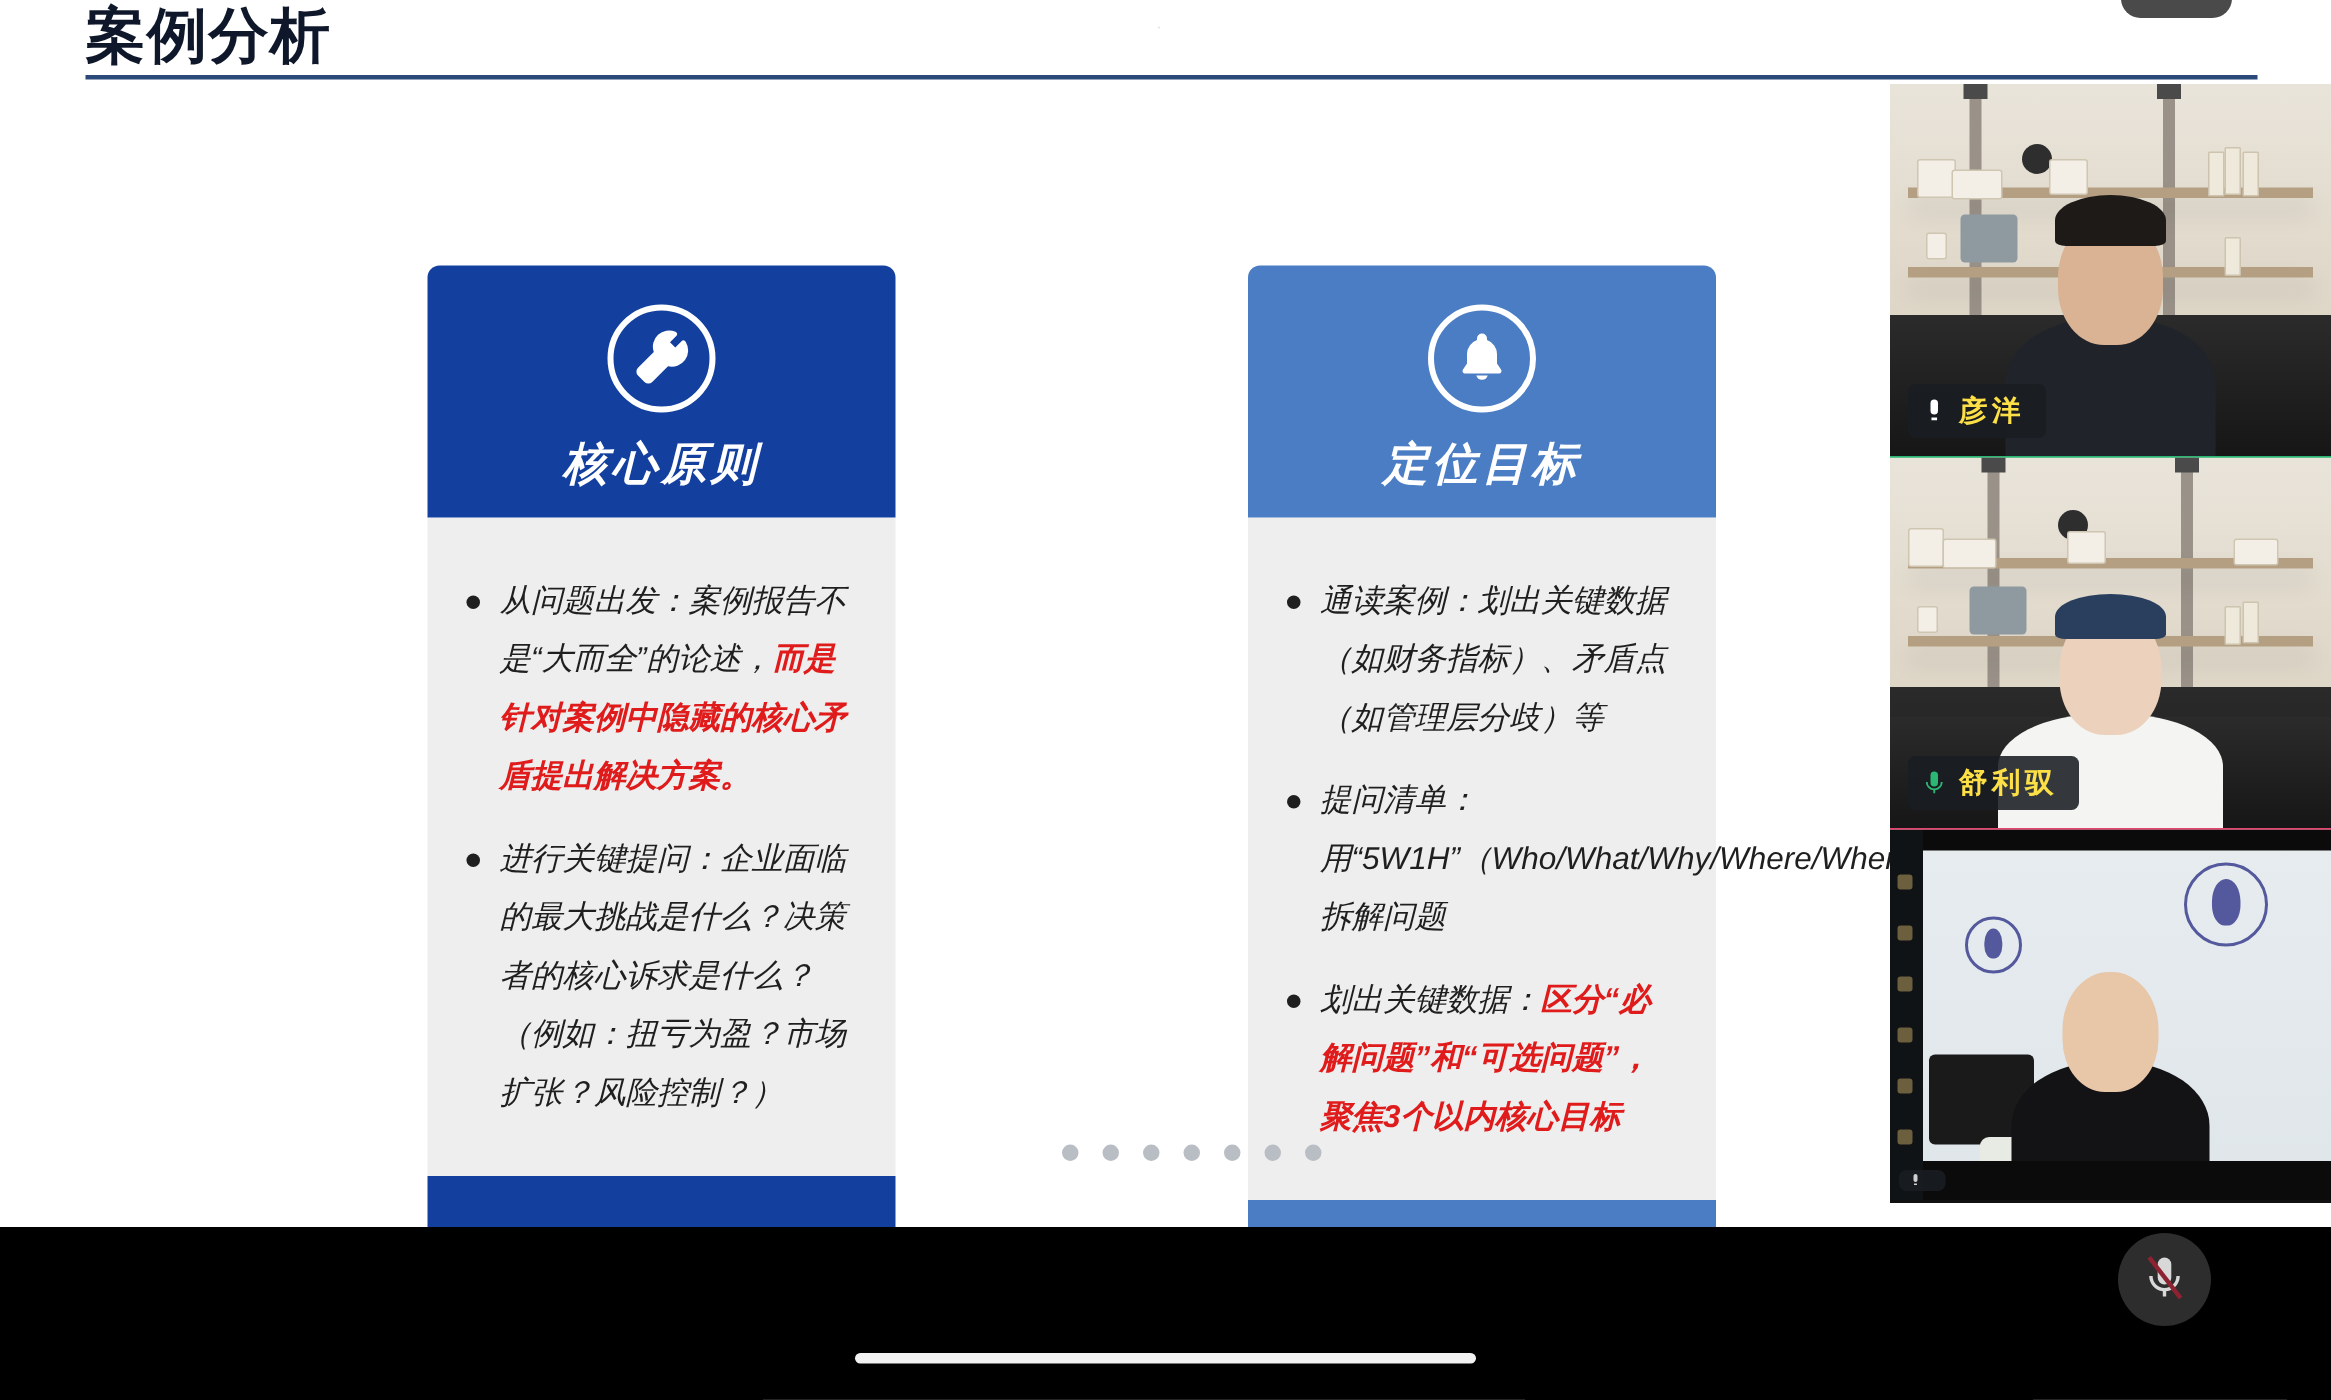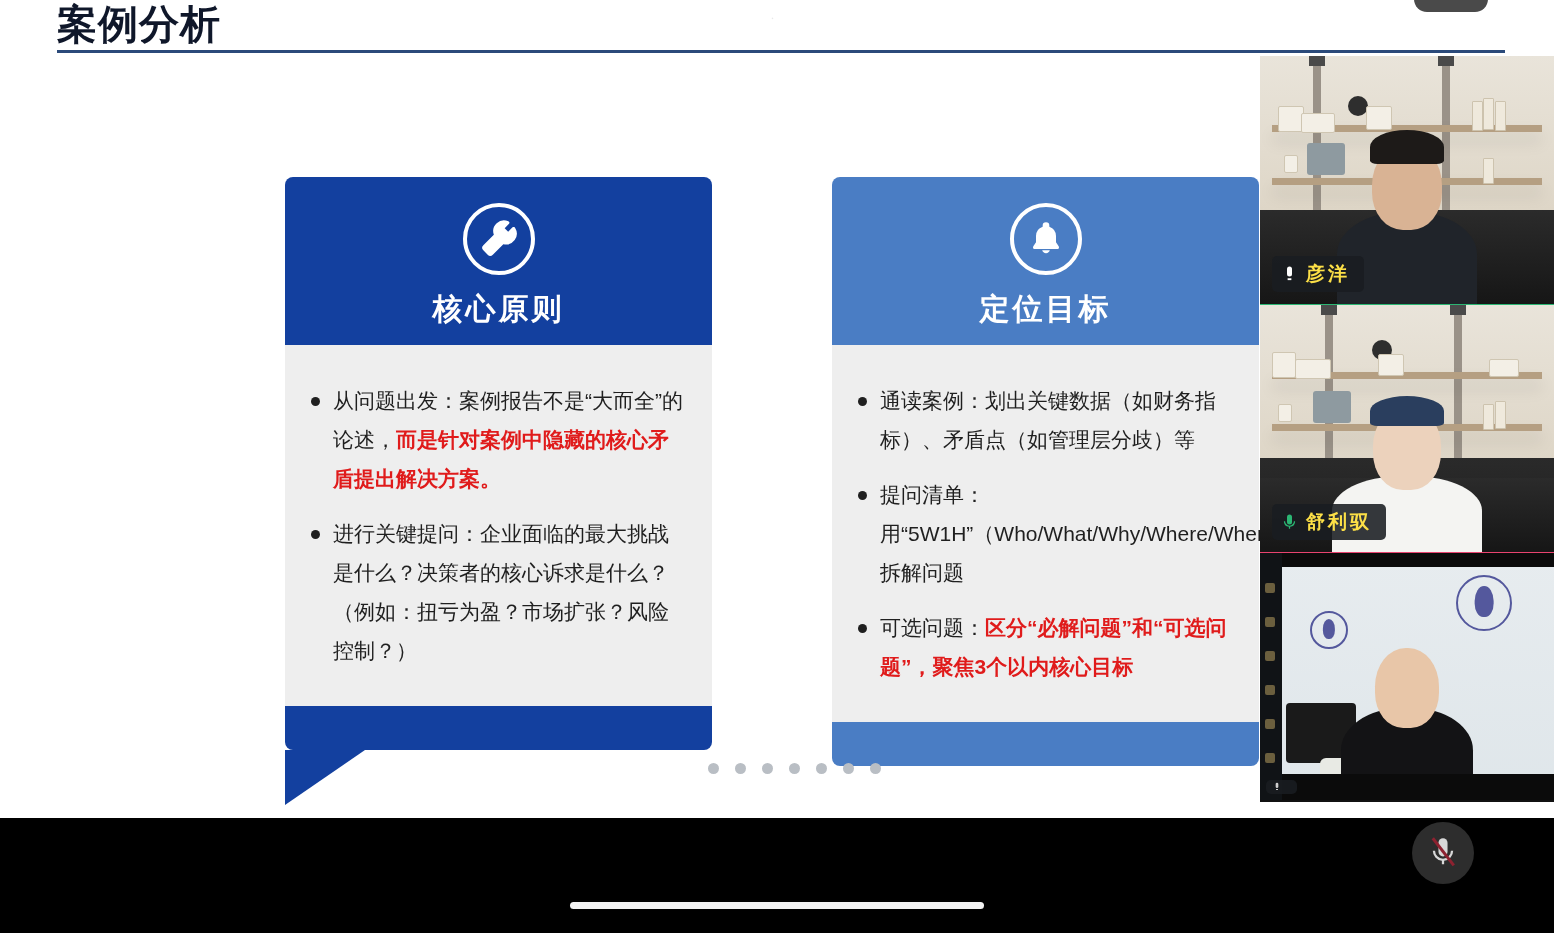--- a/index.html
+++ b/index.html
@@ -28,21 +28,21 @@
     width: 1448px; height: 3px; background: #2b4a7a;
   }
   .slide-subtitle {
     position: absolute; left: 58px; top: 96px;
     font-size: 34px; font-weight: bold; color: #1b4b9a;
     letter-spacing: 1px;
   }
 
   
   .card {
-    position: absolute; top: 177px; width: 427px;
+    position: absolute; top: 177px; width: 312px; font-style: italic;
   }
   .card-left  { left: 285px; }
   .card-right { left: 832px; }
 
   .card-head {
     position: relative;
     height: 168px;
     border-radius: 8px 8px 0 0;
     display: flex; flex-direction: column;
     align-items: center; justify-content: flex-start;
@@ -273,21 +273,21 @@
             <path d="M12 2a2 2 0 0 0-2 2v.6A6 6 0 0 0 6 10.2V14l-1.6 2.4A1 1 0 0 0 5.3 18h13.4a1 1 0 0 0 .9-1.6L18 14v-3.8a6 6 0 0 0-4-5.6V4a2 2 0 0 0-2-2zm0 18.5a2.4 2.4 0 0 0 2.3-1.7H9.7A2.4 2.4 0 0 0 12 20.5z"></path>
           </svg>
         </div>
         <div class="card-head-title">定位目标</div>
       </div>
 
       <div class="card-body">
         <ul class="bullet-list">
           <li class="bullet"><span>通读案例：划出关键数据（如财务指标）、矛盾点（如管理层分歧）等</span></li>
           <li class="bullet"><span>提问清单：用“5W1H”（Who/What/Why/Where/When/How）拆解问题</span></li>
-          <li class="bullet"><span>可选问题：</span><span class="em">区分“必解问题”和“可选问题”，聚焦3个以内核心目标</span></li>
+          <li class="bullet"><span>划出关键数据：</span><span class="em">区分“必解问题”和“可选问题”，聚焦3个以内核心目标</span></li>
         </ul>
       </div>
 
       <div class="card-foot">
         <div class="foot-bar"></div>
 
       </div>
     </div>
 
     <div class="dots">

